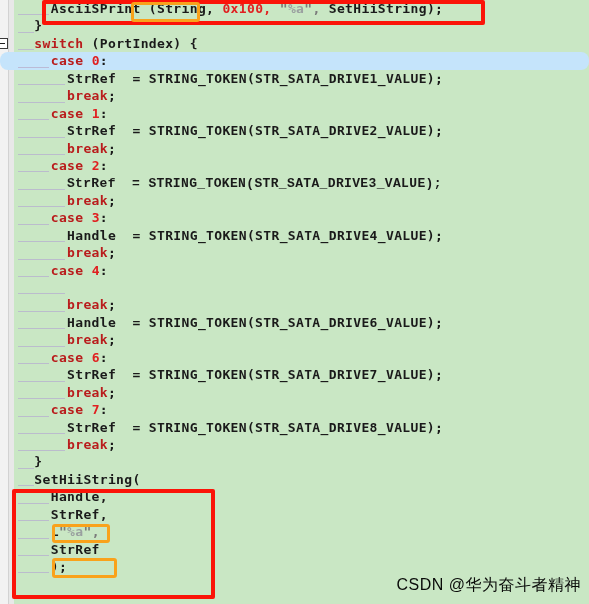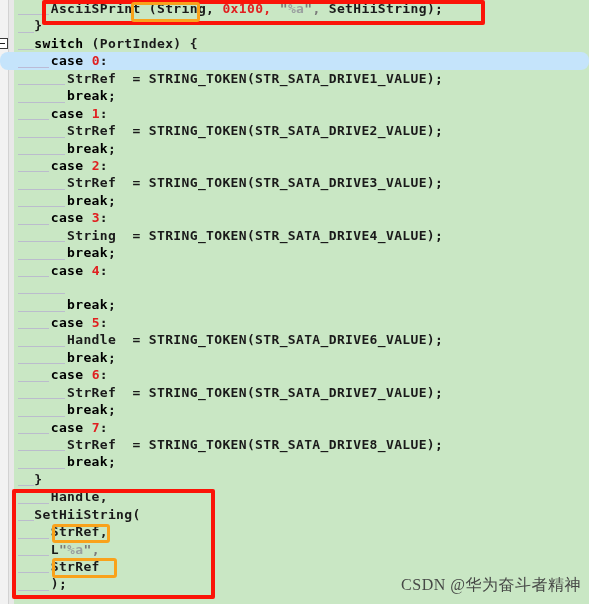--- a/index.html
+++ b/index.html
@@ -85,21 +85,21 @@
   .line .guide {
     position: absolute;
     height: 1px;
     background: #b9b4cf;
     bottom: 2px;
     opacity: .85;
   }
   .txt { position: relative; z-index: 2; }
 
   
-  .kw   { color: #000000; }          
+  .kw   { color: #b91c1c; }          
   .num  { color: #e02020; }          
   .str  { color: #7a7a7a; }          
   .strin{ color: #9aa0a0; }          
   .pln  { color: #1a1a1a; }
 
   
   .redbox {
     position: absolute;
     border: 4px solid #fb1408;
     box-sizing: border-box;
@@ -114,23 +114,23 @@
     border-radius: 3px;
     z-index: 6;
     pointer-events: none;
   }
 
   
   .watermark {
     position: absolute;
     right: 8px;
     bottom: 8px;
-    font-family: Liberation Serif, serif;
+    font-family: Liberation Sans, sans-serif;
     font-size: 16px;
-    color: #404040;
+    color: #000000;
     opacity: .95;
     letter-spacing: .5px;
     z-index: 8;
     white-space: nowrap;
   }
 </style>
 </head>
 <body>
 
 <div id="screen">
@@ -146,40 +146,39 @@
         <div class="line"><span class="guide" style="left: 18px; width: 31.28px;"></span><span class="txt" style="margin-left: 18px;">    <span class="pln">AsciiSPrint </span><span class="pln">(String,</span><span class="num"> 0x100,</span><span class="str"> "</span><span class="strin">%a</span><span class="str">",</span><span class="pln"> SetHiiString);</span></span></div>
         <div class="line"><span class="guide" style="left: 18px; width: 15.64px;"></span><span class="txt" style="margin-left: 18px;">  }</span></div>
         <div class="line"><span class="guide" style="left: 18px; width: 15.64px;"></span><span class="txt" style="margin-left: 18px;">  <span class="kw">switch</span> (PortIndex) {</span></div>
         <div class="line hl"><span class="guide" style="left: 18px; width: 31.28px;"></span><span class="txt" style="margin-left: 18px;">    <span class="kw">case</span> <span class="num">0</span>:</span></div>
         <div class="line"><span class="guide" style="left: 18px; width: 46.92px;"></span><span class="txt" style="margin-left: 18px;">      StrRef  = STRING_TOKEN(STR_SATA_DRIVE1_VALUE);</span></div>
         <div class="line"><span class="guide" style="left: 18px; width: 46.92px;"></span><span class="txt" style="margin-left: 18px;">      <span class="kw">break</span>;</span></div>
         <div class="line"><span class="guide" style="left: 18px; width: 31.28px;"></span><span class="txt" style="margin-left: 18px;">    <span class="kw">case</span> <span class="num">1</span>:</span></div>
         <div class="line"><span class="guide" style="left: 18px; width: 46.92px;"></span><span class="txt" style="margin-left: 18px;">      StrRef  = STRING_TOKEN(STR_SATA_DRIVE2_VALUE);</span></div>
         <div class="line"><span class="guide" style="left: 18px; width: 46.92px;"></span><span class="txt" style="margin-left: 18px;">      <span class="kw">break</span>;</span></div>
         <div class="line"><span class="guide" style="left: 18px; width: 31.28px;"></span><span class="txt" style="margin-left: 18px;">    <span class="kw">case</span> <span class="num">2</span>:</span></div>
-        <div class="line"><span class="guide" style="left: 18px; width: 46.92px;"></span><span class="txt" style="margin-left: 18px;">      StrRef  = STRING_TOKEN(STR_SATA_DRIVE3_VALUE);</span></div>
+        <div class="line"><span class="guide" style="left: 18px; width: 46.92px;"></span><span class="txt" style="margin-left: 18px; font-family: Liberation Mono, monospace;">      StrRef  = STRING_TOKEN(STR_SATA_DRIVE3_VALUE);</span></div>
         <div class="line"><span class="guide" style="left: 18px; width: 46.92px;"></span><span class="txt" style="margin-left: 18px;">      <span class="kw">break</span>;</span></div>
         <div class="line"><span class="guide" style="left: 18px; width: 31.28px;"></span><span class="txt" style="margin-left: 18px;">    <span class="kw">case</span> <span class="num">3</span>:</span></div>
-        <div class="line"><span class="guide" style="left: 18px; width: 46.92px;"></span><span class="txt" style="margin-left: 18px;">      String  = STRING_TOKEN(STR_SATA_DRIVE4_VALUE);</span></div>
+        <div class="line"><span class="guide" style="left: 18px; width: 46.92px;"></span><span class="txt" style="margin-left: 18px;">      Handle  = STRING_TOKEN(STR_SATA_DRIVE4_VALUE);</span></div>
         <div class="line"><span class="guide" style="left: 18px; width: 46.92px;"></span><span class="txt" style="margin-left: 18px;">      <span class="kw">break</span>;</span></div>
         <div class="line"><span class="guide" style="left: 18px; width: 31.28px;"></span><span class="txt" style="margin-left: 18px;">    <span class="kw">case</span> <span class="num">4</span>:</span></div>
         <div class="line"><span class="guide" style="left: 18px; width: 46.92px;"></span></div>
         <div class="line"><span class="guide" style="left: 18px; width: 46.92px;"></span><span class="txt" style="margin-left: 18px;">      <span class="kw">break</span>;</span></div>
-        <div class="line"><span class="guide" style="left: 18px; width: 31.28px;"></span><span class="txt" style="margin-left: 18px;">    <span class="kw">case</span> <span class="num">5</span>:</span></div>
         <div class="line"><span class="guide" style="left: 18px; width: 46.92px;"></span><span class="txt" style="margin-left: 18px;">      Handle  = STRING_TOKEN(STR_SATA_DRIVE6_VALUE);</span></div>
         <div class="line"><span class="guide" style="left: 18px; width: 46.92px;"></span><span class="txt" style="margin-left: 18px;">      <span class="kw">break</span>;</span></div>
         <div class="line"><span class="guide" style="left: 18px; width: 31.28px;"></span><span class="txt" style="margin-left: 18px;">    <span class="kw">case</span> <span class="num">6</span>:</span></div>
         <div class="line"><span class="guide" style="left: 18px; width: 46.92px;"></span><span class="txt" style="margin-left: 18px;">      StrRef  = STRING_TOKEN(STR_SATA_DRIVE7_VALUE);</span></div>
         <div class="line"><span class="guide" style="left: 18px; width: 46.92px;"></span><span class="txt" style="margin-left: 18px;">      <span class="kw">break</span>;</span></div>
         <div class="line"><span class="guide" style="left: 18px; width: 31.28px;"></span><span class="txt" style="margin-left: 18px;">    <span class="kw">case</span> <span class="num">7</span>:</span></div>
         <div class="line"><span class="guide" style="left: 18px; width: 46.92px;"></span><span class="txt" style="margin-left: 18px; text-align: center;">      StrRef  = STRING_TOKEN(STR_SATA_DRIVE8_VALUE);</span></div>
         <div class="line"><span class="guide" style="left: 18px; width: 46.92px;"></span><span class="txt" style="margin-left: 18px;">      <span class="kw">break</span>;</span></div>
         <div class="line"><span class="guide" style="left: 18px; width: 15.64px;"></span><span class="txt" style="margin-left: 18px;">  }</span></div>
+        <div class="line"><span class="guide" style="left: 18px; width: 15.64px;"></span><span class="txt" style="margin-left: 18px;">  SetHiiString(</span></div>
         <div class="line"><span class="guide" style="left: 18px; width: 31.28px;"></span><span class="txt" style="margin-left: 18px;">    Handle,</span></div>
-        <div class="line"><span class="guide" style="left: 18px; width: 15.64px;"></span><span class="txt" style="margin-left: 18px;">  SetHiiString(</span></div>
         <div class="line"><span class="guide" style="left: 18px; width: 31.28px;"></span><span class="txt" style="margin-left: 18px;">    StrRef,</span></div>
         <div class="line"><span class="guide" style="left: 18px; width: 31.28px;"></span><span class="txt" style="margin-left: 18px;">    <span class="pln">L</span><span class="str">"</span><span class="strin">%a</span><span class="str">",</span></span></div>
         <div class="line"><span class="guide" style="left: 18px; width: 31.28px;"></span><span class="txt" style="margin-left: 18px;">    StrRef</span></div>
         <div class="line"><span class="guide" style="left: 18px; width: 31.28px;"></span><span class="txt" style="margin-left: 18px;">    );</span></div>
       </div>
 
   </div>
 
   <div id="annots">
       <div class="redbox" style="left: 42px; top: 0px; width: 443px; height: 25px;"></div>

